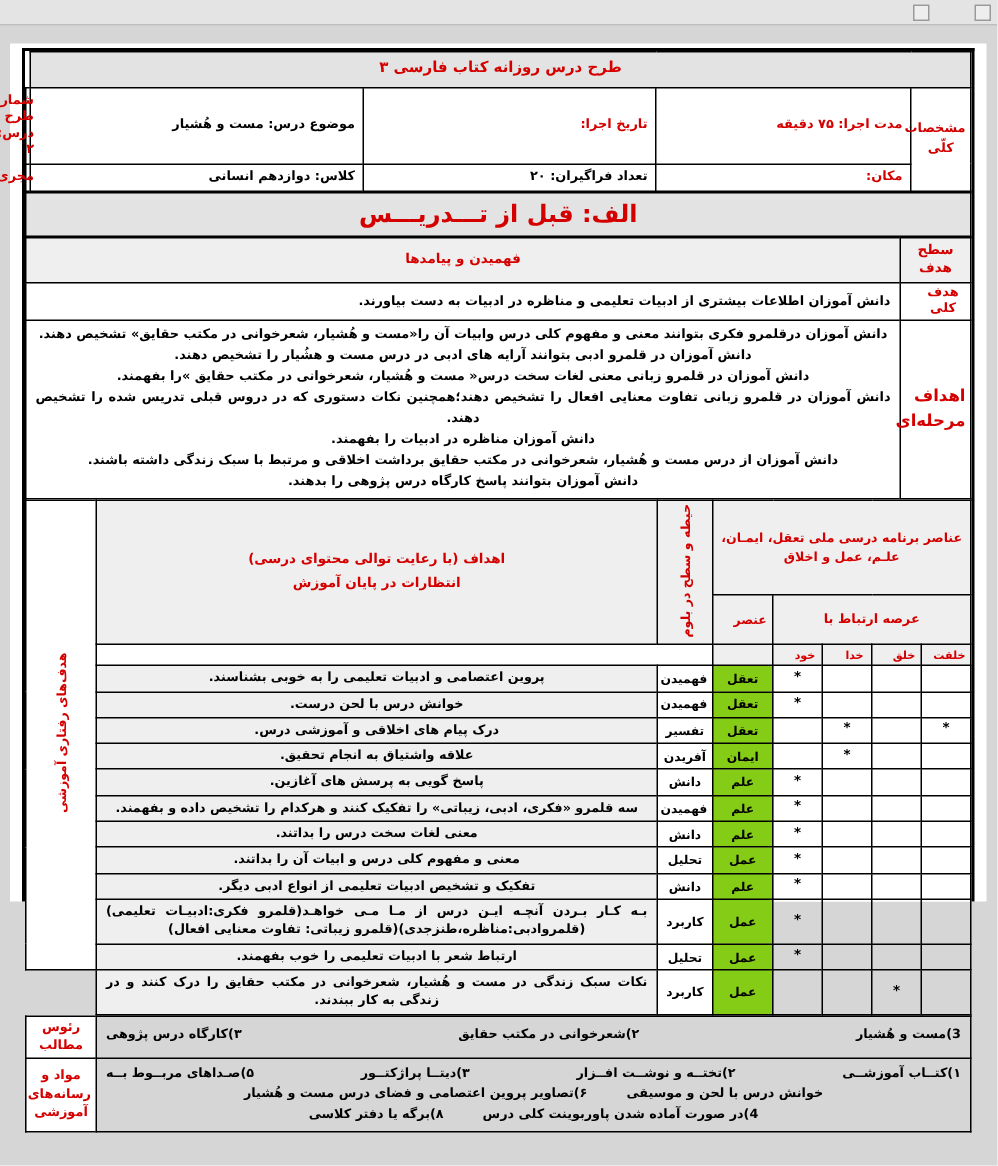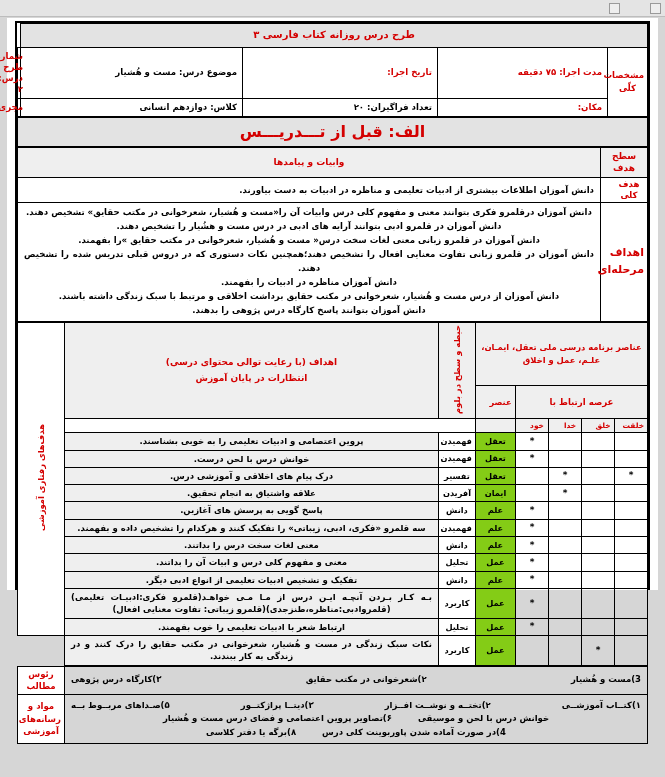--- a/index.html
+++ b/index.html
@@ -14,21 +14,21 @@
     border-bottom:1px solid #bdbdbd;position:relative;
   }
   .chrome-mark{
     position:absolute;top:3px;width:9px;height:9px;
     border:1px solid #9a9a9a;background:#eeeeee;
   }
   #chrome-mark-a{right:45px;}
   #chrome-mark-b{right:4px;}
 
   #page-sheet{
-    width:651px;height:572px;margin:1px auto;background:#ffffff;
+    width:651px;height:572px;margin:12px auto;background:#ffffff;
     box-sizing:border-box;position:relative;
   }
   #doc-frame{
     position:absolute;inset:3px 8px 0 8px;
     border:2px solid #000;border-bottom:none;
     box-sizing:border-box;background:#ffffff;
   }
 
   table{border-collapse:collapse;width:100%;table-layout:fixed;}
   td{
@@ -140,21 +140,21 @@
       </table>
 
   <table>
     <colgroup>
           <col style="width:47px">
           <col>
         </colgroup>
     <tbody>
           <tr>
       <td class="colhdr">سطح هدف</td>
-      <td class="colhdr">وابیات و پیامدها</td>
+      <td class="colhdr">فهمیدن و پیامدها</td>
     </tr>
     <tr>
       <td class="gh-red" style="font-size:8.6px;background:#ffffff;">هدف کلی</td>
       <td class="goal-txt rgt">دانش آموزان اطلاعات بیشتری از ادبیات تعلیمی و مناظره در ادبیات به دست بیاورند.</td>
     </tr>
     <tr>
       <td class="gh-red" style="font-size:11px;background:#ffffff;line-height:1.5;">
         <span class="nowrapline">اهداف</span>
         <span class="nowrapline">مرحله‌ای</span>
       </td>

